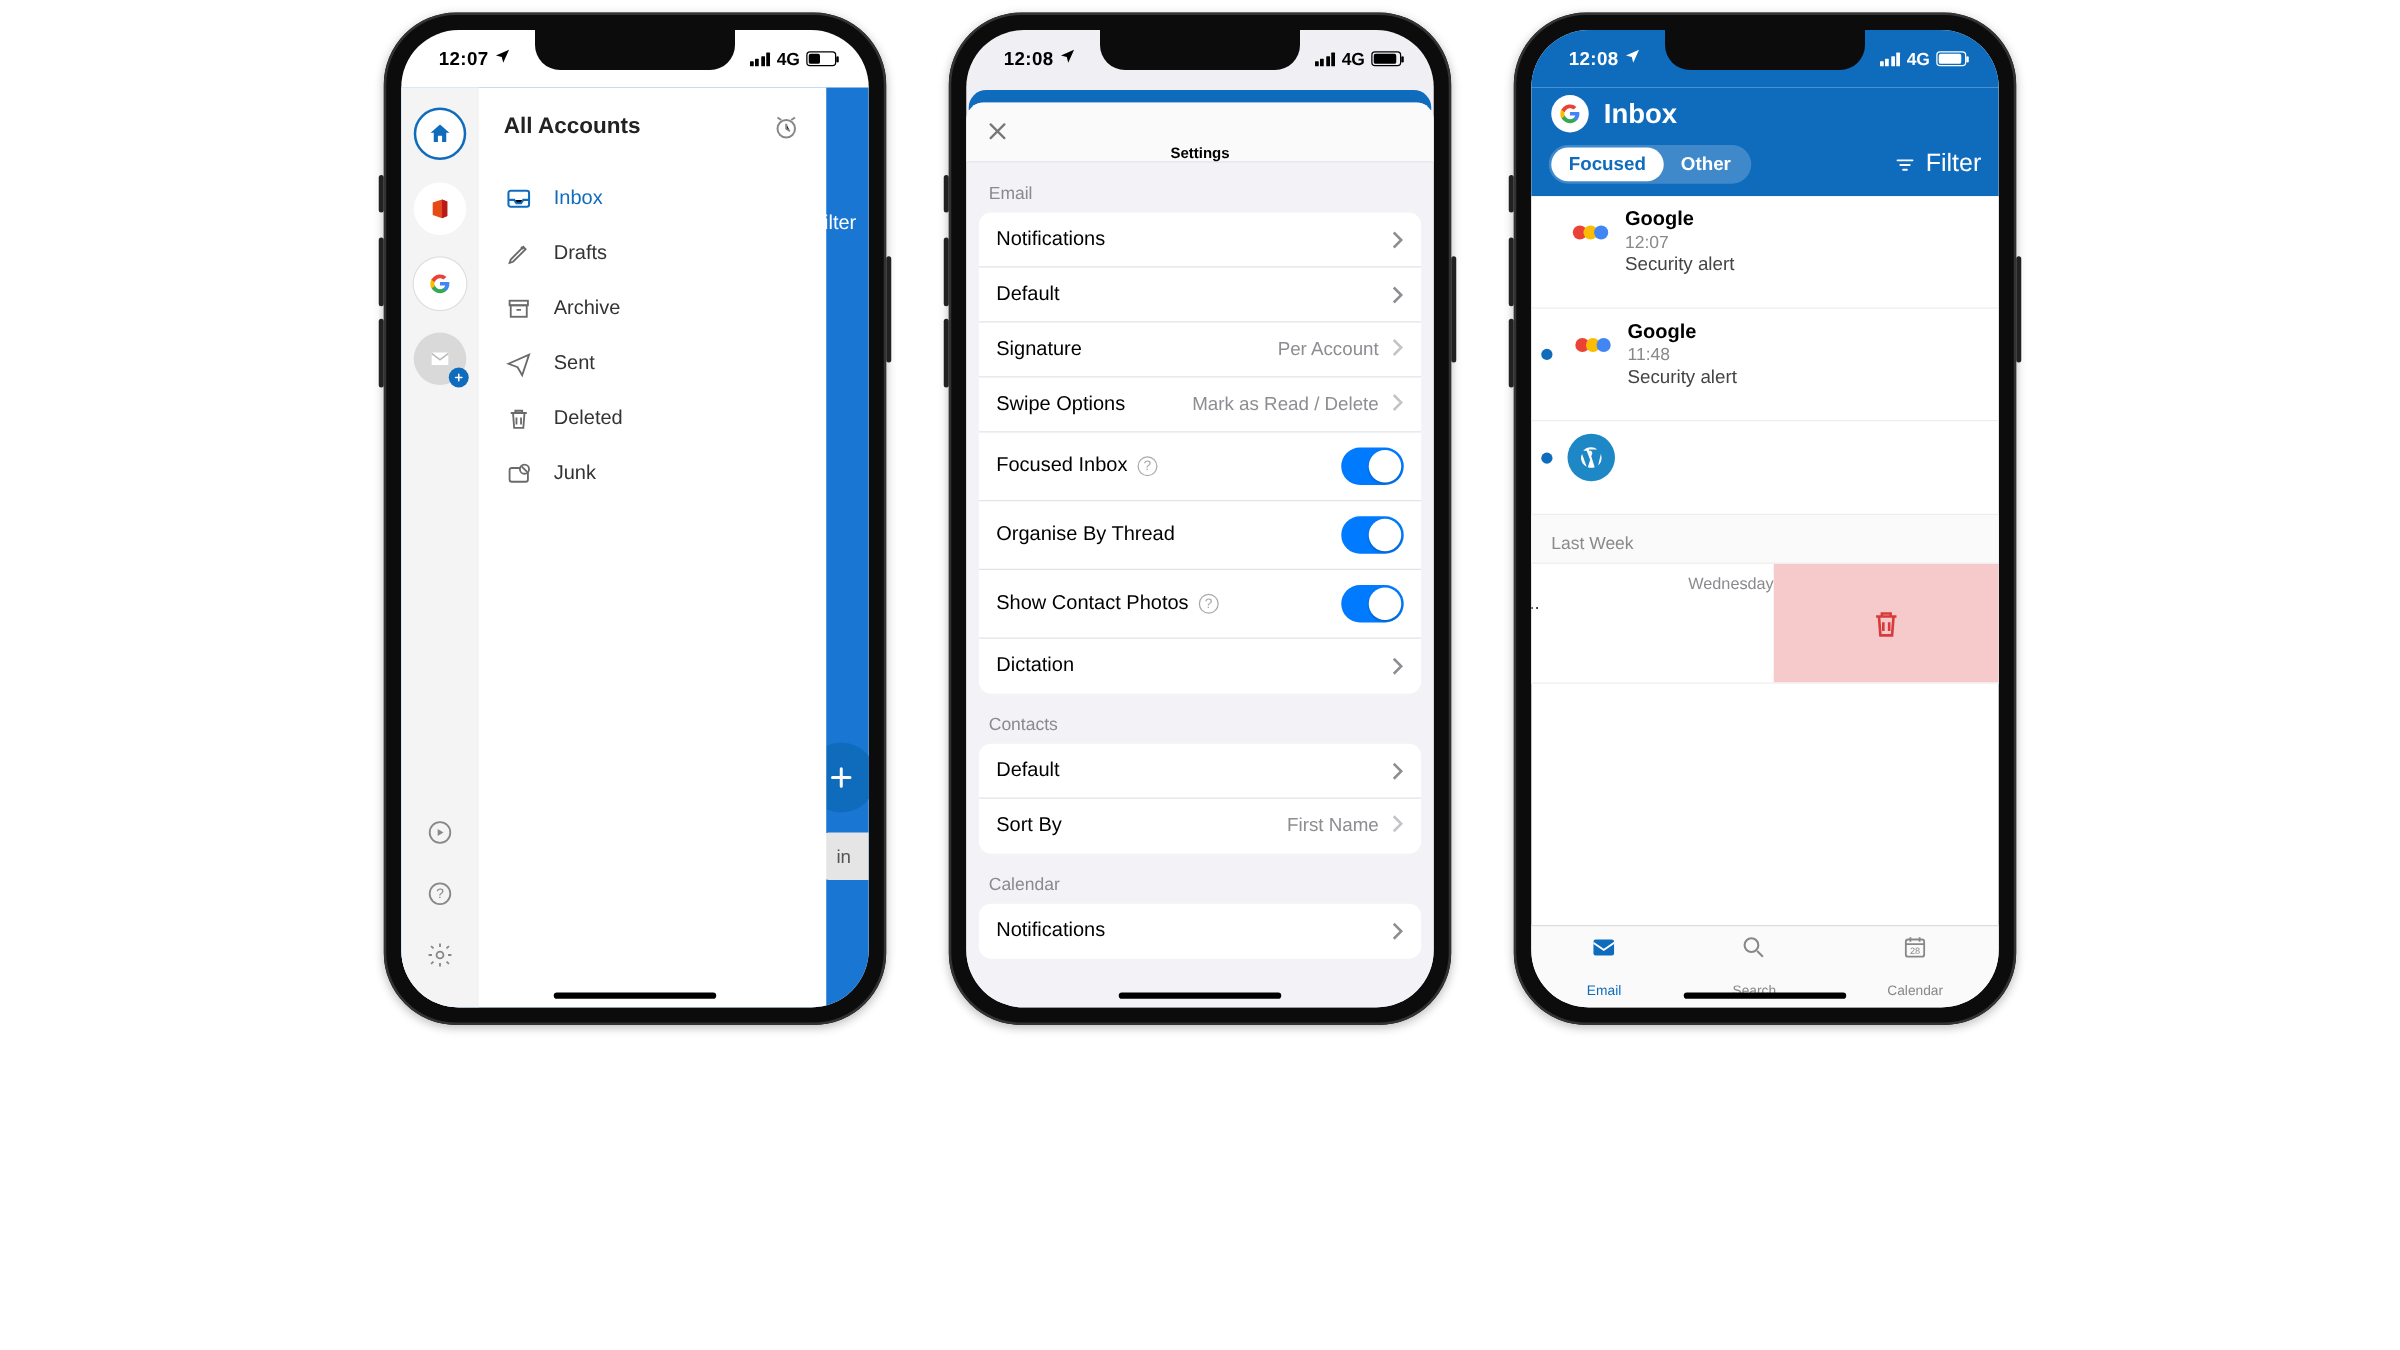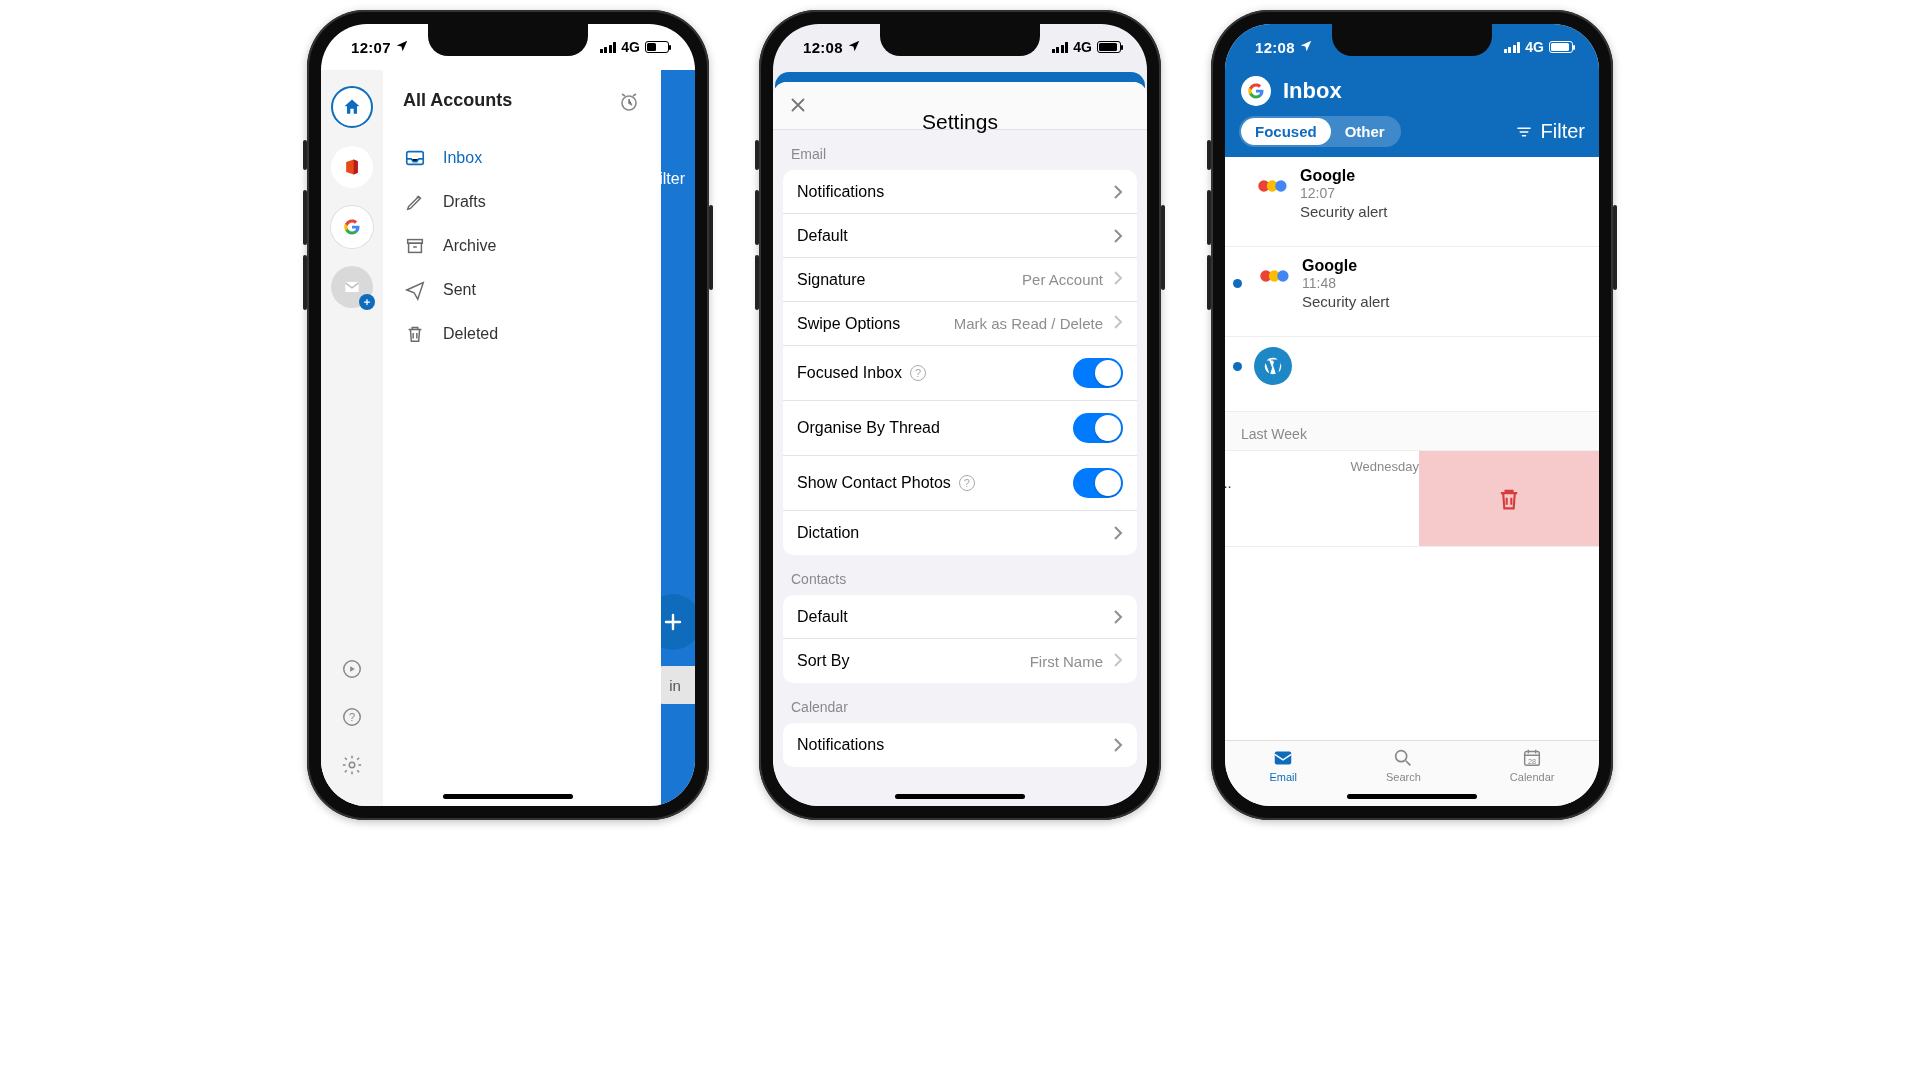--- a/index.html
+++ b/index.html
@@ -115,21 +115,21 @@
   
   .p2 .screen { background:#efeff4; }
   .p2 .bluebar { height:16px; background:#0F6CBD; border-top-left-radius:14px; border-top-right-radius:14px; margin:2px 2px 0; }
   .p2 .sheet {
     position:absolute; left:0; right:0; top:58px; bottom:0;
     background:#f2f2f7; border-top-left-radius:14px; border-top-right-radius:14px;
     overflow:hidden;
   }
   .p2 .sheet-hdr { height:48px; display:flex; align-items:center; justify-content:center; position:relative; background:#fafafa; border-bottom:1px solid #e2e2e6;}
   .p2 .close { position:absolute; left:14px; top:12px; color:#666; }
-  .p2 .sheet-title { font-size:21px; font-weight:400;margin-top:32px; }
+  .p2 .sheet-title { font-size:12px; font-weight:700;margin-top:32px; }
   .p2 .section-label { font-size:14px; color:#8a8a8e; padding:16px 18px 8px; }
   .p2 .group { background:#fff; border-radius:10px; margin:0 10px; overflow:hidden; }
   .p2 .row { display:flex; align-items:center; justify-content:space-between; padding:12px 14px; min-height:44px; border-bottom:.5px solid #e3e3e7; font-size:16px; }
   .p2 .row:last-child { border-bottom:none; }
   .p2 .row .left { display:flex; align-items:center; gap:8px; }
   .p2 .row .right { display:flex; align-items:flex-start; gap:10px; color:#8d8d92; font-size:15px; }
   .p2 .chev { color:#c4c4c8; }
   .toggle { width:50px; height:30px; border-radius:15px; background:#007AFF; position:relative; }
   .toggle .knob{position:absolute;right:2px;top:2px;width:26px;height:26px;border-radius:50%;background:#fff;box-shadow:0 1px 2px rgba(0,0,0,.25);}
   .info-circ { width:16px;height:16px;border:1.5px solid #aaa;border-radius:50%;display:inline-flex;align-items:center;justify-content:center;font-size:11px;color:#aaa;}
@@ -155,21 +155,21 @@
   .p3 .msg .line2 { font-size:15px; color:#444; margin-top:2px; }
   .p3 .dot { width:9px;height:9px;border-radius:50%;background:#0F6CBD;align-self:center;margin-right:2px;flex:0 0 auto;}
   .p3 .section-hdr { font-size:14px; color:#8a8a8e; padding:14px 16px 8px; background:#fafafa; border-bottom:.5px solid #eee;}
   .p3 .swiped { position:relative; height:96px; border-bottom:.5px solid #eee; overflow:hidden;}
   .p3 .swiped-content{ position:absolute; left:-170px; right:170px; top:0; bottom:0; padding:8px 10px;}
   .p3 .swiped .datestr{ text-align:right; color:#8a8a8e; font-size:13px; }
   .p3 .swiped .l{ font-size:15px; color:#333; }
   .p3 .swiped .l2{ font-size:14px; color:#888; margin-top:18px;}
   .p3 .del-zone{ position:absolute; right:0; top:0; bottom:0; width:180px; background:#F6CACA; display:flex; align-items:center; justify-content:center;}
   .p3 .tabbar{ position:absolute; left:0;right:0;bottom:0; height:66px; background:#fafafa; border-top:.5px solid #ddd; display:flex; justify-content:space-around; padding-top:6px;}
-  .p3 .tab{ display:flex; flex-direction:column; align-items:center; gap:2px; font-size:11px; color:#888;}
+  .p3 .tab{ display:flex; flex-direction:column; align-items:center; gap:18px; font-size:11px; color:#888;}
   .p3 .tab.active{ color:#0F6CBD; }
   .p3 .status-bar, .p2 .status-bar { color:#fff; }
   .p2 .status-bar { color:#000; }
   .p1 .status-bar { color:#000; }
   .p3 .status-bar { background:#0F6CBD; }
   .p3 .batt .fill{ width:18px; }
   .p2 .batt .fill{ width:18px; }
   .p1 .batt .fill{ width:9px; }
 </style>
 </head>
@@ -308,20 +308,30 @@
           <span>Sent</span>
         </div>
         <div class="folder">
           <span class="ico">
               <svg width="22" height="22" viewBox="0 0 24 24">
                 <path fill="none" stroke="currentColor" stroke-width="1.6" d="M5 7h14M9 7V5h6v2M7 7l1 13h8l1-13M10 11v6M14 11v6"></path>
               </svg>
             </span>
           <span>Deleted</span>
         </div>
+        <div class="folder">
+          <span class="ico">
+              <svg width="22" height="22" viewBox="0 0 24 24">
+                <rect x="4" y="7" width="16" height="12" rx="2" fill="none" stroke="currentColor" stroke-width="1.6"></rect>
+                <circle cx="17" cy="8" r="4" fill="#fff" stroke="currentColor" stroke-width="1.6"></circle>
+                <path stroke="currentColor" stroke-width="1.6" d="M14.5 5.5l5 5"></path>
+              </svg>
+            </span>
+          <span>Junk</span>
+        </div>
       </div>
     </div>
     <div class="home-indicator"></div>
   </div>
 </div>
 
 <div class="phone p2">
   <div class="side-btn sb-left-1"></div>
     <div class="side-btn sb-left-2"></div>
     <div class="side-btn sb-left-3"></div>

